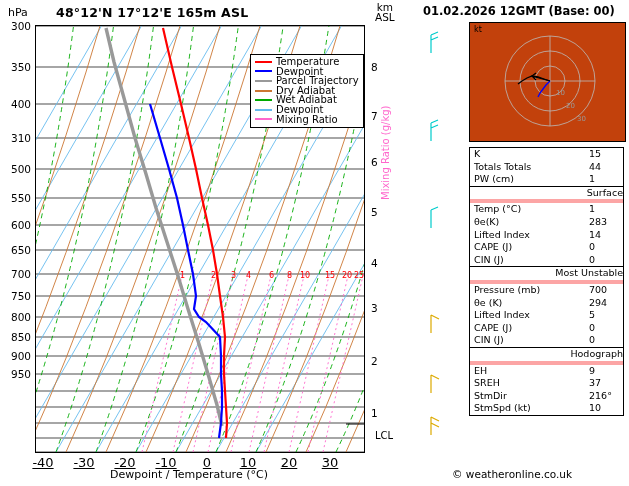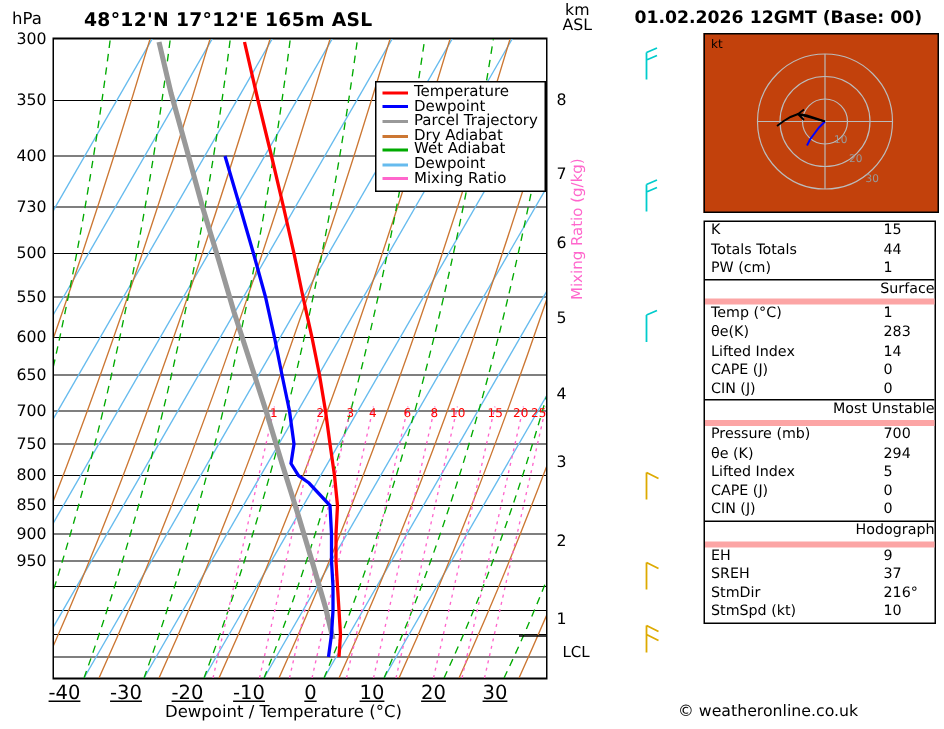--- a/index.html
+++ b/index.html
@@ -175,21 +175,21 @@
             <span class="sw" style="border-top-color:#ff66cc"></span>
             <span>Mixing Ratio</span>
           </div>
       </div>
     </div>
 
     <div class="ylabels">
       <div style="top:-5px">300</div>
       <div style="top:36px">350</div>
       <div style="top:73px">400</div>
-      <div style="top:107px">730</div>
+      <div style="top:107px">310</div>
       <div style="top:138px">500</div>
       <div style="top:167px">550</div>
       <div style="top:194px">600</div>
       <div style="top:219px">650</div>
       <div style="top:243px">700</div>
       <div style="top:265px">750</div>
       <div style="top:286px">800</div>
       <div style="top:306px">850</div>
       <div style="top:325px">900</div>
       <div style="top:343px">950</div>

